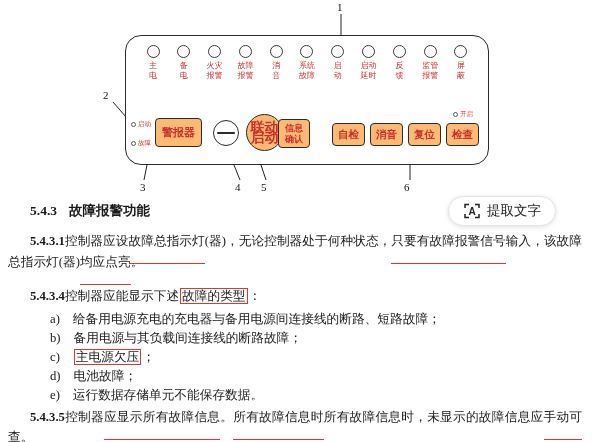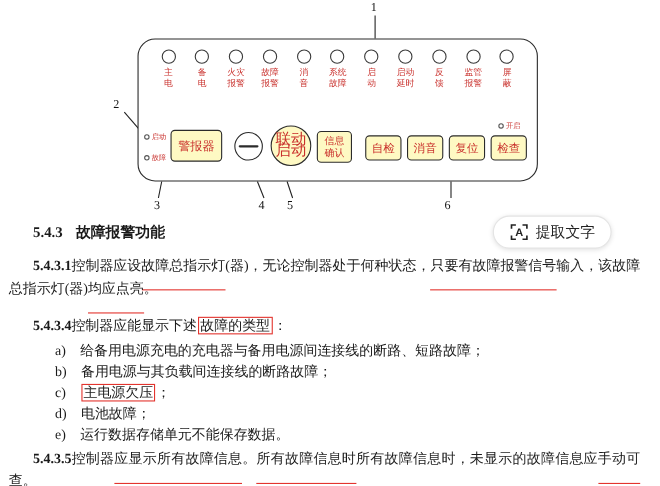--- a/index.html
+++ b/index.html
@@ -32,34 +32,34 @@
     background: #fff;
   }
   .lamp-label {
     margin-top: 3px; font-size: 8px; line-height: 9.5px; text-align: center;
     color: #c9302c; white-space: pre-line;
   }
   .mini-ind { position: absolute; display: flex; align-items: center; gap: 2px; }
   .mini-dot { width: 5px; height: 5px; border: 1px solid #555; border-radius: 50%; display: inline-block; }
   .mini-label { font-size: 6.5px; color: #c9302c; }
   .ctl-btn {
-    position: absolute; border: 1.5px solid #2b2b2b; border-radius: 4px; background: #fef9c3;
+    position: absolute; border: 1.5px solid #2b2b2b; border-radius: 4px; background: #fdba74;
     display: flex; align-items: center; justify-content: center; text-align: center;
-    color: #c9302c; font-weight: normal;
+    color: #c9302c; font-weight: bold;
   }
   .btn-alarm    { left: 29px;  top: 82px; width: 47px; height: 29px; font-size: 11px; }
   .key-switch {
     position: absolute; left: 87px; top: 84px; width: 26px; height: 26px;
     border: 1.5px solid #2b2b2b; border-radius: 50%; background: #fff;
     display: flex; align-items: center; justify-content: center;
   }
   .key-slot { width: 18px; height: 2.6px; background: #2b2b2b; border-radius: 2px; }
   .btn-linkage  { left: 120px; top: 78px; width: 37px; height: 37px; border-radius: 50%;
                   font-size: 14px; line-height: 10px; white-space: pre-line; }
-  .btn-info     { left: 162px; top: 83px; width: 32px; height: 29px;
+  .btn-info     { left: 152px; top: 83px; width: 32px; height: 29px;
                   font-size: 9px; line-height: 10.5px; white-space: pre-line; }
   .btn-small    { width: 33px; height: 23px; font-size: 10.5px; top: 87px; }
   .btn-selftest { left: 206px; }
   .btn-mute     { left: 244px; }
   .btn-reset    { left: 282px; }
   .btn-check    { left: 320px; }
 
   
   .content { position: absolute; left: 0; top: 196px; width: 600px; }
   .heading { margin: 6px 0 0 30px; font-size: 13.5px; font-weight: bold; }

